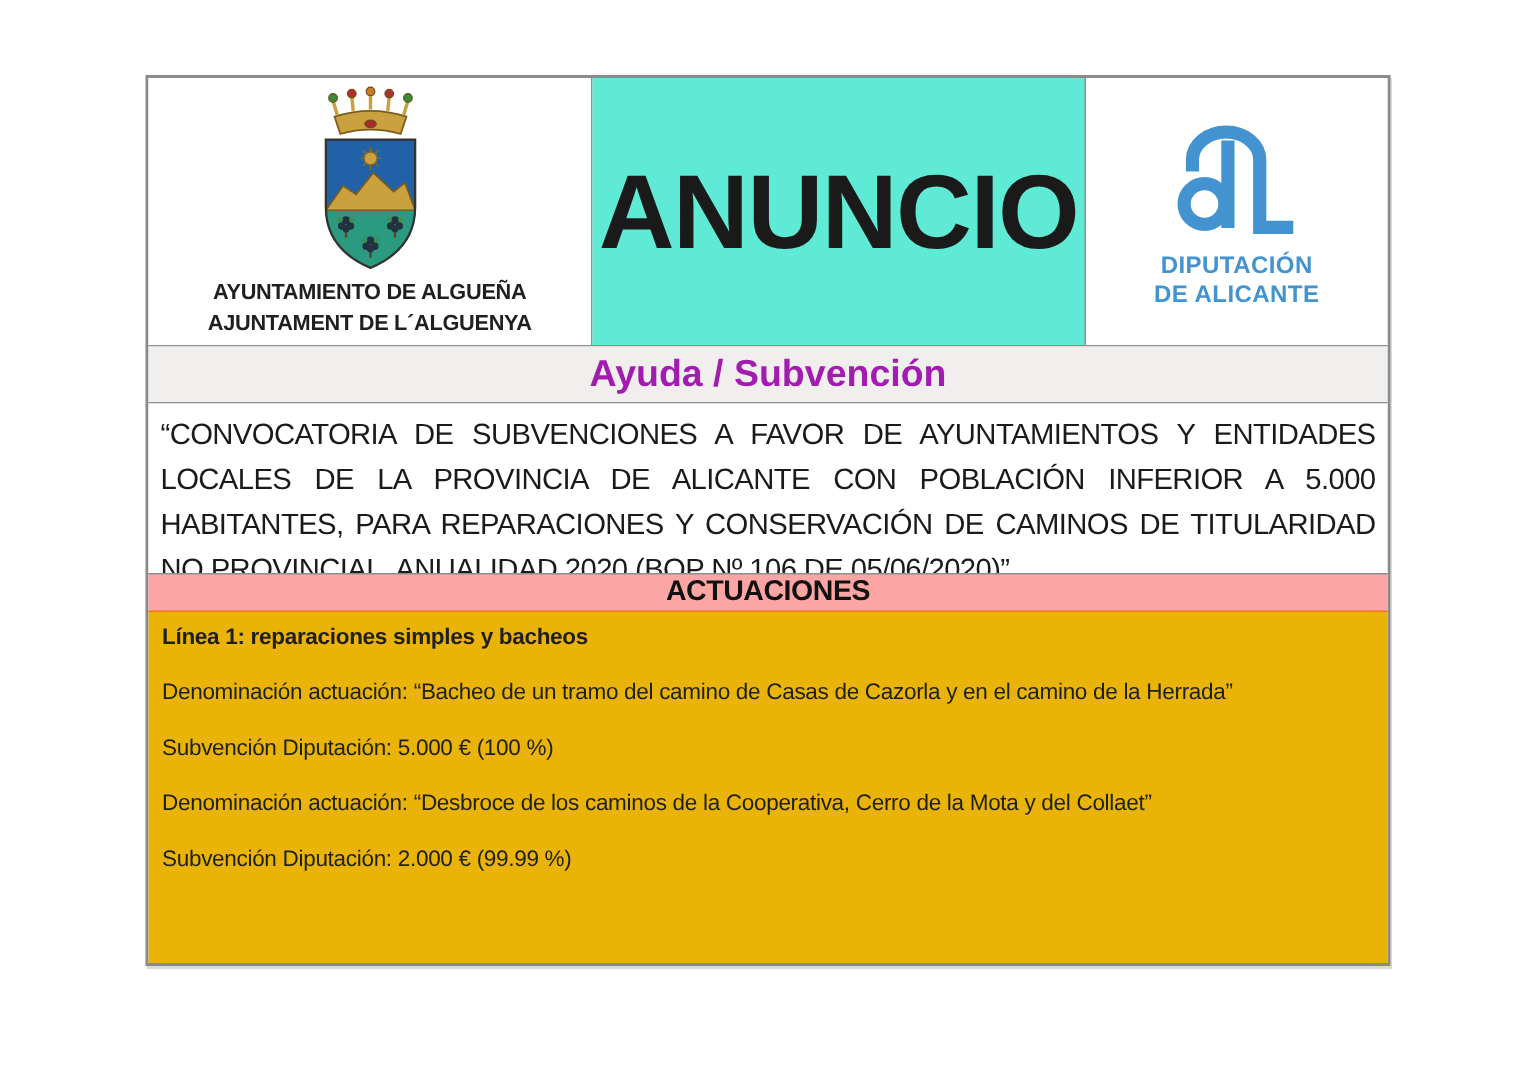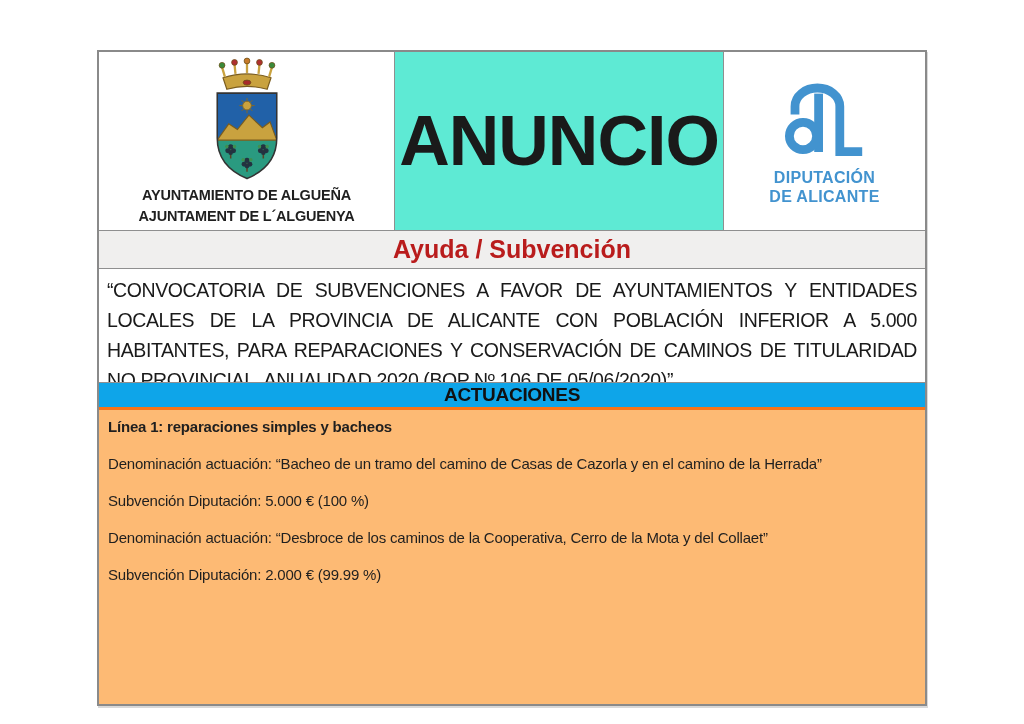--- a/index.html
+++ b/index.html
@@ -95,27 +95,27 @@
     height: 37px;
     background: #f0efee;
     border-bottom: 1px solid #8f8f8f;
     display: flex;
     align-items: center;
     justify-content: center;
   }
   .subtitle-text {
     font-weight: bold;
     font-size: 25px;
-    color: #b91c1c;
+    color: #a21caf;
   }
   .row-section {
     height: 24px;
-    background: #0ea5e9;
+    background: #fca5a5;
     border-top: 1px solid #8f8f8f;
-    border-bottom: 3px solid #f97316;
+    border-bottom: 1px solid #f97316;
     display: flex;
     align-items: center;
     justify-content: center;
   }
   .section-text {
     font-weight: bold;
     font-size: 19px;
     letter-spacing: -0.3px;
     color: #111;
   }
@@ -130,23 +130,23 @@
     margin: 0;
     font-size: 19.5px;
     line-height: 30px;
     letter-spacing: -0.4px;
     text-align: justify;
     color: #1a1a1a;
   }
   
   .row-body {
     box-sizing: border-box;
-    height: 294px;
+    height: 234px;
     padding: 8px 9px 0 9px;
-    background: #fdba74;
+    background: #eab308;
     font-size: 15px;
   }
   .row-body p {
     margin: 0 0 20px 0;
     line-height: 17px;
     letter-spacing: -0.2px;
   }
   .linea-title { font-weight: bold; }
 </style>
 </head>

